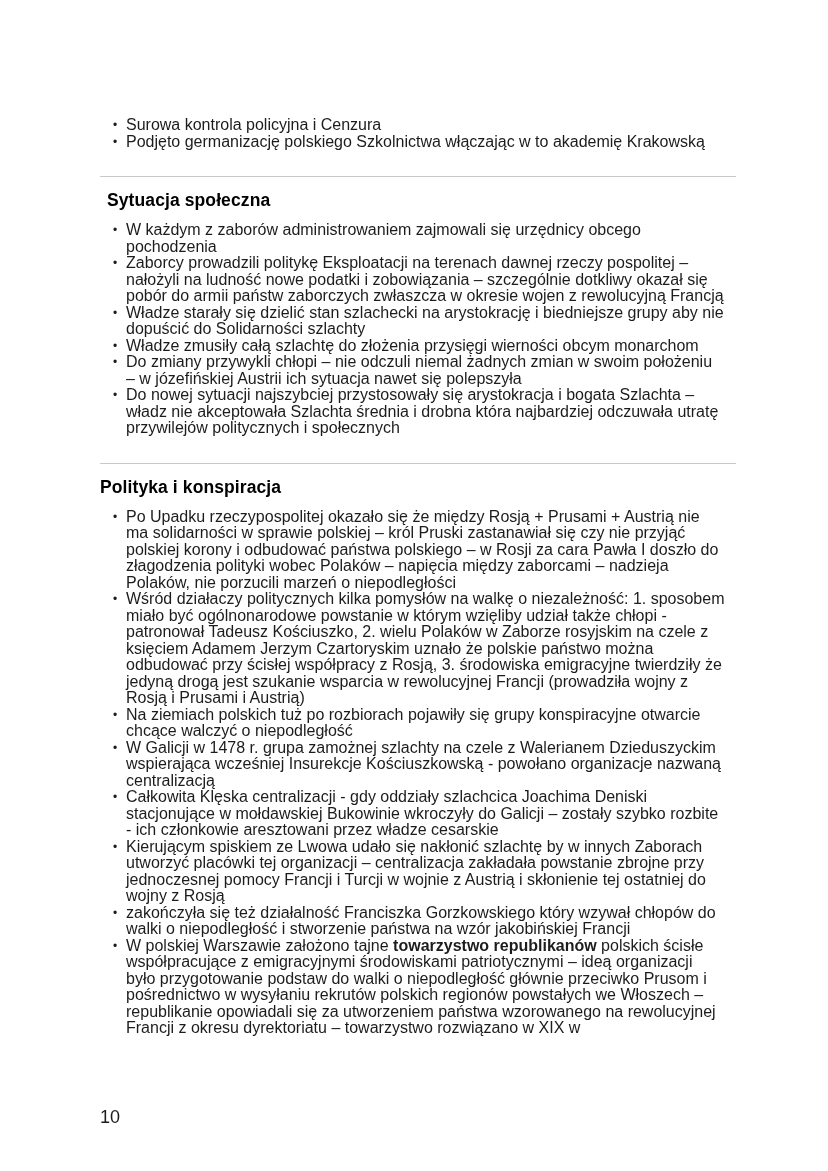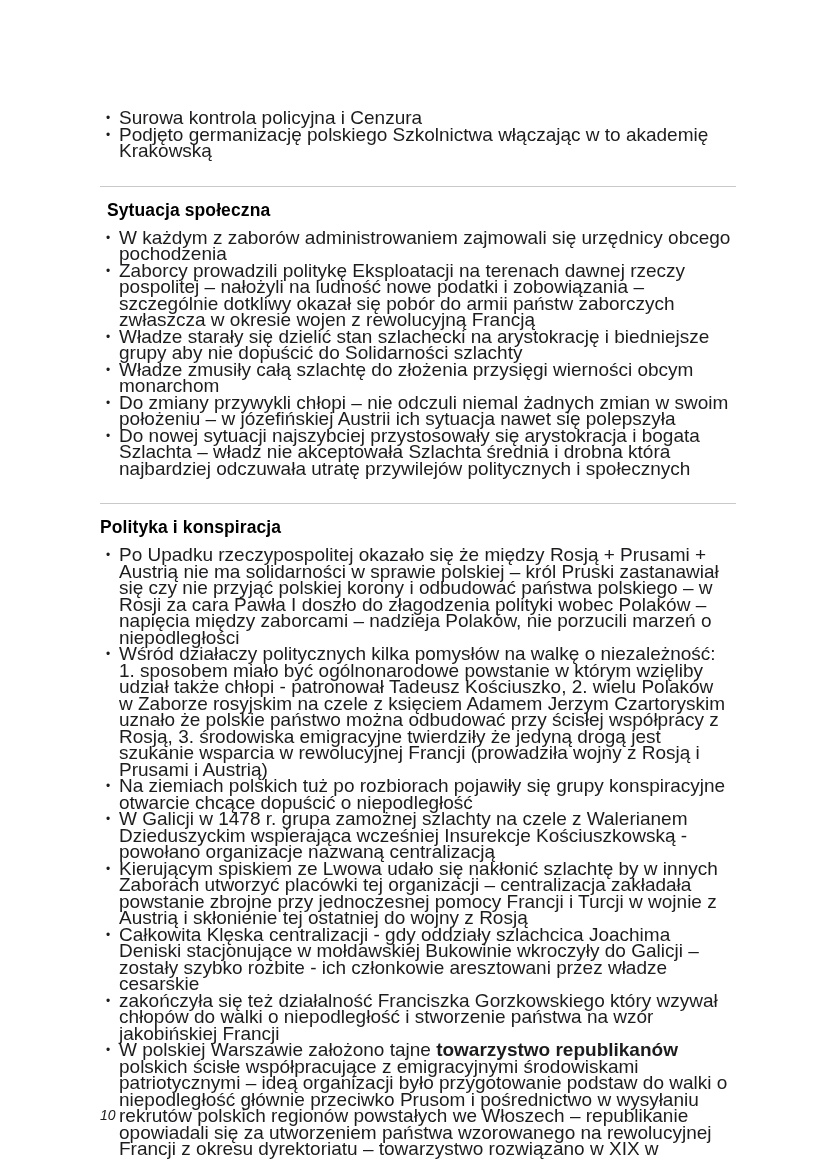--- a/index.html
+++ b/index.html
@@ -17,23 +17,23 @@
     -webkit-font-smoothing: antialiased;
   }
   .content {
     position: absolute;
     left: 100px;
     top: 106px;
     width: 636px;
   }
   ul.bullets {
     list-style: none;
-    margin: 4px;
+    margin: 11px;
     padding: 0;
-    font-size: 19px;
+    font-size: 16px;
     line-height: 16.5px;
   }
   ul.bullets li {
     position: relative;
     padding-left: 15px;
   }
   ul.bullets li::before {
     content: "\2022";
     position: absolute;
     left: 2px;
@@ -54,23 +54,22 @@
     margin: 13px 0 9px 0;
     letter-spacing: 0.1px;
   }
   .section-0 h2.section-title {
     margin-left: 7px;
   }
   .page-number {
     position: absolute;
     left: 100px;
     top: 1107px;
-    font-size: 14px;
+    font-size: 18px;
     color: #1c1c1e;
-    font-style: italic;
   }
   b { font-weight: bold; }
 </style>
 </head>
 <body>
 
 <div class="content">
 
   <ul class="bullets">
     <li>Surowa kontrola policyjna i Cenzura</li>
@@ -89,24 +88,24 @@
       <li>Do nowej sytuacji najszybciej przystosowały się arystokracja i bogata Szlachta – władz nie akceptowała Szlachta średnia i drobna która najbardziej odczuwała utratę przywilejów politycznych i społecznych</li>
     </ul>
   </section>
 
   <section class="section-1">
     <hr class="rule">
     <h2 class="section-title">Polityka i konspiracja</h2>
     <ul class="bullets">
       <li>Po Upadku rzeczypospolitej okazało się że między Rosją + Prusami + Austrią nie ma solidarności w sprawie polskiej – król Pruski zastanawiał się czy nie przyjąć polskiej korony i odbudować państwa polskiego – w Rosji za cara Pawła I doszło do złagodzenia polityki wobec Polaków – napięcia między zaborcami – nadzieja Polaków, nie porzucili marzeń o niepodległości</li>
       <li>Wśród działaczy politycznych kilka pomysłów na walkę o niezależność: 1. sposobem miało być ogólnonarodowe powstanie w którym wzięliby udział także chłopi - patronował Tadeusz Kościuszko, 2. wielu Polaków w Zaborze rosyjskim na czele z księciem Adamem Jerzym Czartoryskim uznało że polskie państwo można odbudować przy ścisłej współpracy z Rosją, 3. środowiska emigracyjne twierdziły że jedyną drogą jest szukanie wsparcia w rewolucyjnej Francji (prowadziła wojny z Rosją i Prusami i Austrią)</li>
-      <li>Na ziemiach polskich tuż po rozbiorach pojawiły się grupy konspiracyjne otwarcie chcące dopuścić o niepodległość</li>
+      <li>Na ziemiach polskich tuż po rozbiorach pojawiły się grupy konspiracyjne otwarcie chcące walczyć o niepodległość</li>
       <li>W Galicji w 1478 r. grupa zamożnej szlachty na czele z Walerianem Dzieduszyckim wspierająca wcześniej Insurekcje Kościuszkowską - powołano organizacje nazwaną centralizacją</li>
+      <li>Całkowita Klęska centralizacji - gdy oddziały szlachcica Joachima Deniski stacjonujące w mołdawskiej Bukowinie wkroczyły do Galicji – zostały szybko rozbite - ich członkowie aresztowani przez władze cesarskie</li>
       <li>Kierującym spiskiem ze Lwowa udało się nakłonić szlachtę by w innych Zaborach utworzyć placówki tej organizacji – centralizacja zakładała powstanie zbrojne przy jednoczesnej pomocy Francji i Turcji w wojnie z Austrią i skłonienie tej ostatniej do wojny z Rosją</li>
-      <li>Całkowita Klęska centralizacji - gdy oddziały szlachcica Joachima Deniski stacjonujące w mołdawskiej Bukowinie wkroczyły do Galicji – zostały szybko rozbite - ich członkowie aresztowani przez władze cesarskie</li>
       <li>zakończyła się też działalność Franciszka Gorzkowskiego który wzywał chłopów do walki o niepodległość i stworzenie państwa na wzór jakobińskiej Francji</li>
       <li><span>W polskiej Warszawie założono tajne </span><b>towarzystwo republikanów</b><span> polskich ścisłe współpracujące z emigracyjnymi środowiskami patriotycznymi – ideą organizacji było przygotowanie podstaw do walki o niepodległość głównie przeciwko Prusom i pośrednictwo w wysyłaniu rekrutów polskich regionów powstałych we Włoszech – republikanie opowiadali się za utworzeniem państwa wzorowanego na rewolucyjnej Francji z okresu dyrektoriatu – towarzystwo rozwiązano w XIX w</span></li>
     </ul>
   </section>
 
 </div>
 
 <div class="page-number">10</div>
 
 </body></html>

